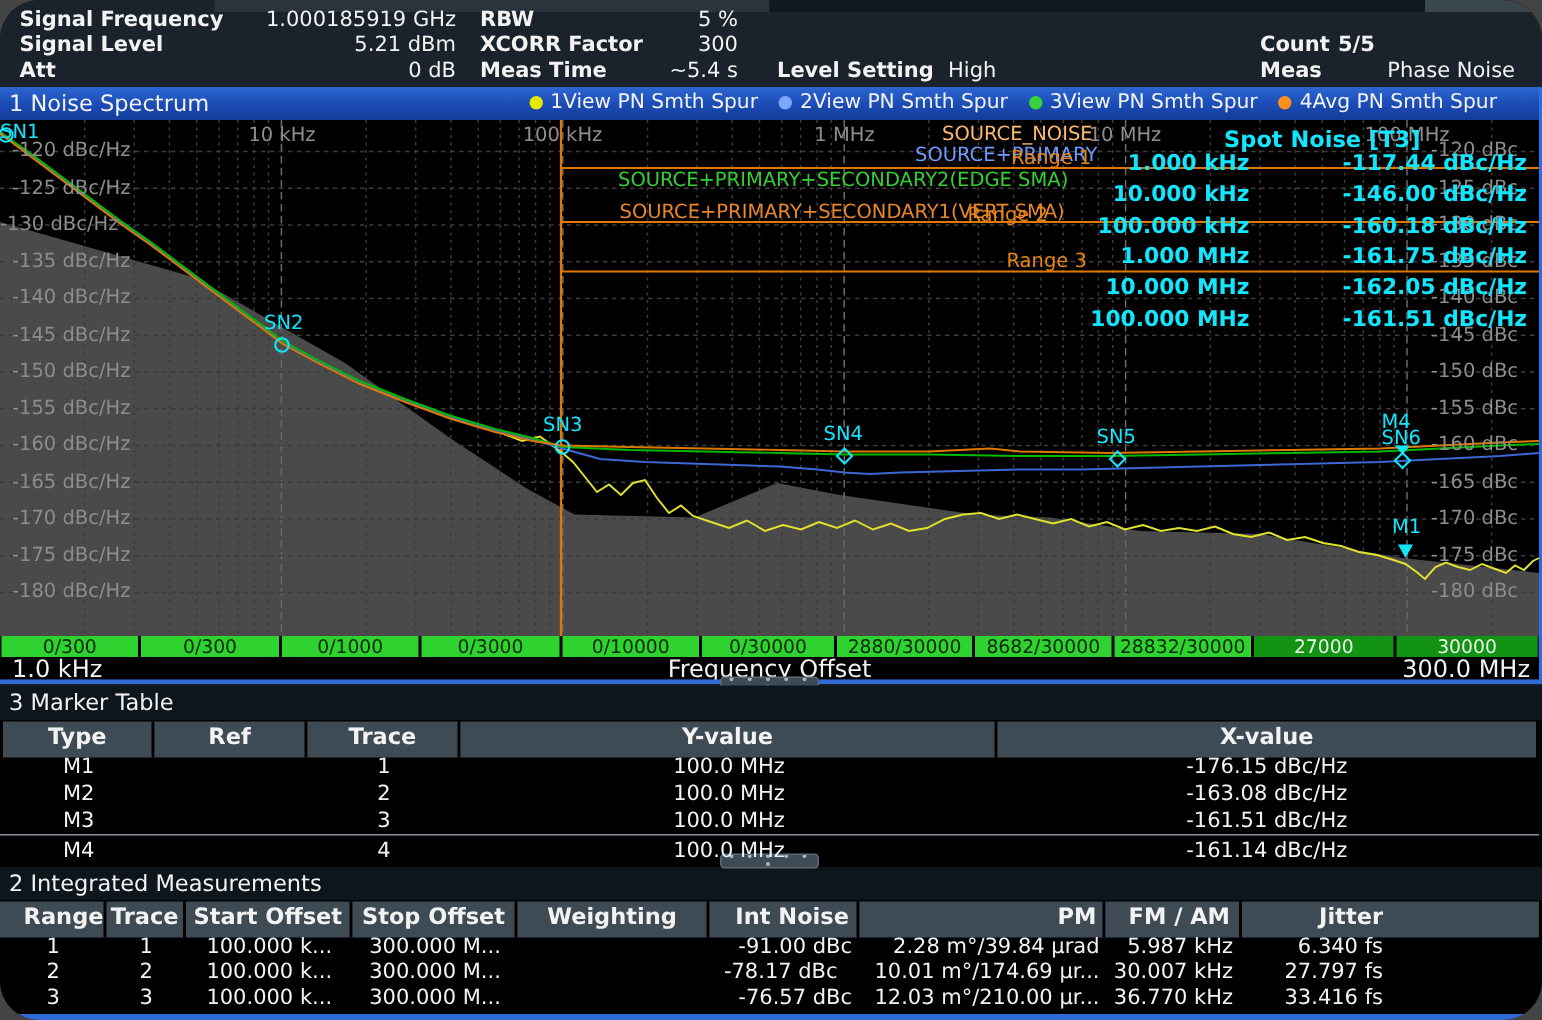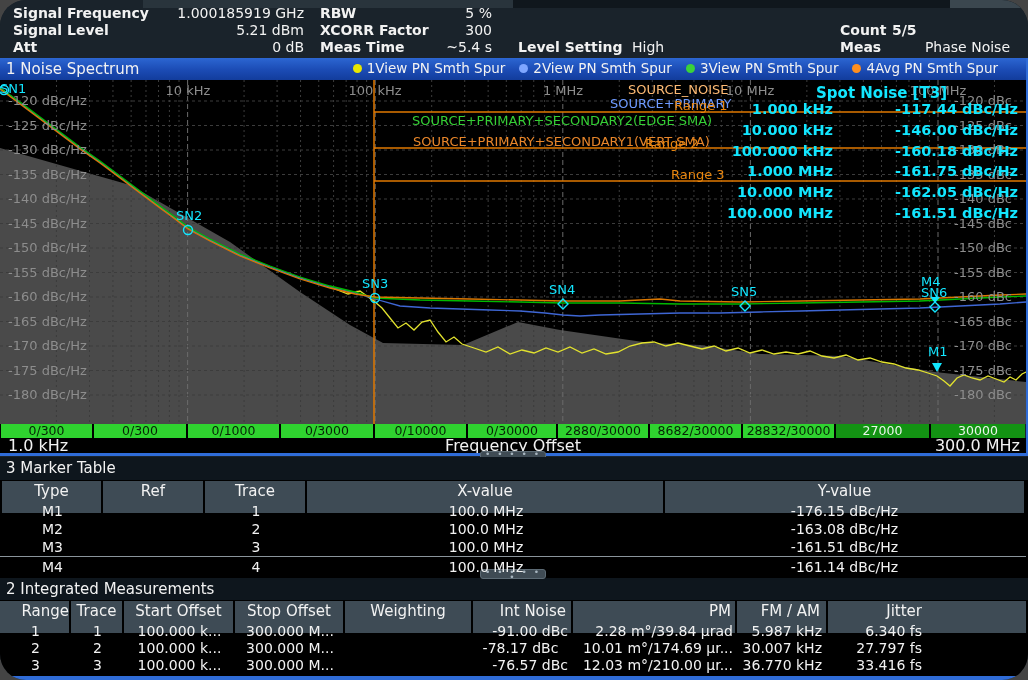--- a/index.html
+++ b/index.html
@@ -29,21 +29,21 @@
   .seg{position:absolute;top:0;height:14px;font-size:12.5px;line-height:14px;text-align:center;overflow:hidden;}
   .seg.done{background:#2fd32f;color:#062406;}
   .seg.run{background:#139313;color:#eaf5ea;}
   #freqstrip{left:0;top:438px;width:1026px;height:15px;background:#000;font-size:16px;line-height:15px;}
   .blueline{background:#2f6cd8;}
   .grip{position:absolute;width:64px;height:8px;background:#3f4b54;border:1px solid #5c6a74;border-radius:3px;
         color:#a7b5bf;font-size:9px;line-height:5px;text-align:center;letter-spacing:2px;overflow:hidden;cursor:row-resize;}
   .wbar{position:absolute;left:0;width:1028px;background:#0e161d;}
   .wbar .wtitle{position:absolute;left:6px;top:2px;font-size:15px;}
   .thead{position:absolute;display:grid;}
-  .thead>div{background:#3e4b55;font-weight:normal;font-size:15px;height:32px;line-height:20px;
+  .thead>div{background:#3e4b55;font-weight:bold;font-size:15px;height:24px;line-height:20px;
              border-right:2px solid #000;overflow:hidden;white-space:nowrap;}
   .thead>div:last-child{border-right:none;}
   .trow{position:absolute;display:grid;}
   .trow>div{font-size:14px;height:18px;line-height:18px;overflow:hidden;white-space:nowrap;}
 </style>
 </head>
 <body>
 
 <div id="screen">
 
@@ -179,21 +179,21 @@
       <div class="snlab" style="left: 0px; top: 1px;">SN1</div>
       <div class="snlab" style="left: 176px; top: 128px;">SN2</div>
       <div class="snlab" style="left: 362px; top: 196px;">SN3</div>
       <div class="snlab" style="left: 549px; top: 202px;">SN4</div>
       <div class="snlab" style="left: 731px; top: 204px;">SN5</div>
       <div class="snlab" style="left: 921px; top: 205px;">SN6</div>
       <div class="snlab" style="left: 921px; top: 194px;">M4</div>
       <div class="snlab" style="left: 928px; top: 264px;">M1</div>
       <div class="ylab" style="left: 8px; top: 13px;">-120 dBc/Hz</div>
       <div class="ylab" style="left: 8px; top: 37.5px;">-125 dBc/Hz</div>
-      <div class="ylab" style="left: 8px; top: 62px;">-130 dBc/Hz</div>
+      <div class="ylab" style="left: 0; top: 62px;">-130 dBc/Hz</div>
       <div class="ylab" style="left: 8px; top: 86.5px;">-135 dBc/Hz</div>
       <div class="ylab" style="left: 8px; top: 111px;">-140 dBc/Hz</div>
       <div class="ylab" style="left: 8px; top: 135.5px;">-145 dBc/Hz</div>
       <div class="ylab" style="left: 8px; top: 160px;">-150 dBc/Hz</div>
       <div class="ylab" style="left: 8px; top: 184.5px;">-155 dBc/Hz</div>
       <div class="ylab" style="left: 8px; top: 209px;">-160 dBc/Hz</div>
       <div class="ylab" style="left: 8px; top: 233.5px;">-165 dBc/Hz</div>
       <div class="ylab" style="left: 8px; top: 258px;">-170 dBc/Hz</div>
       <div class="ylab" style="left: 8px; top: 282.5px;">-175 dBc/Hz</div>
       <div class="ylab" style="left: 8px; top: 307px;">-180 dBc/Hz</div>
@@ -282,22 +282,22 @@
     <div class="wtitle">2 Integrated Measurements</div>
   </div>
   <div class="abs" style="left:0;top:600px;width:1028px;height:76px;background:#000;"></div>
   <div class="grip" style="left:480px;top:569px;">• • • • • •</div>
 
   <div class="abs blueline" style="left:0;top:676px;width:1028px;height:4px;"></div>
 <div class="thead" style="left: 2px; top: 481px; grid-template-columns: 101px 102px 102px 358px 359px;">
       <div style="text-align: center;">Type</div>
       <div style="text-align: center;">Ref</div>
       <div style="text-align: center;">Trace</div>
+      <div style="text-align: center;">Y-value</div>
       <div style="text-align: center;">X-value</div>
-      <div style="text-align: center;">Y-value</div>
     </div>
     <div class="trow" style="left: 2px; top: 502px; grid-template-columns: 101px 102px 102px 358px 359px;">
       <div style="text-align: center;">M1</div>
       <div style="text-align: center;"></div>
       <div style="text-align: center;">1</div>
       <div style="text-align: center;">100.0 MHz</div>
       <div style="text-align: center;">-176.15 dBc/Hz</div>
     </div>
     <div class="trow" style="left: 2px; top: 520px; grid-template-columns: 101px 102px 102px 358px 359px;">
       <div style="text-align: center;">M2</div>

